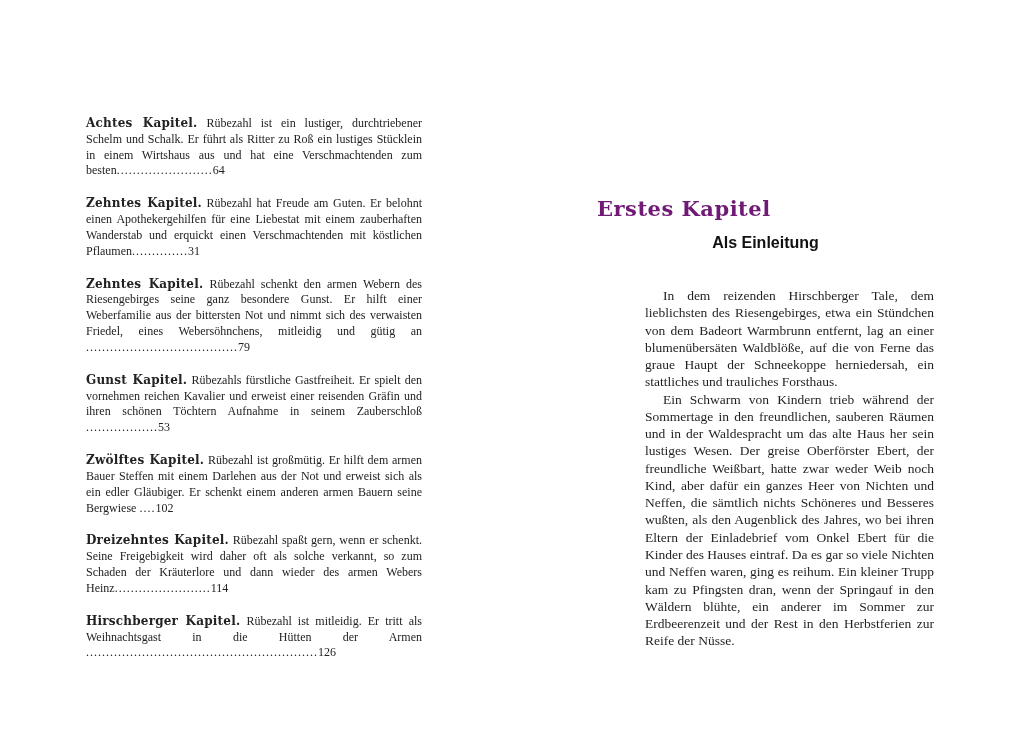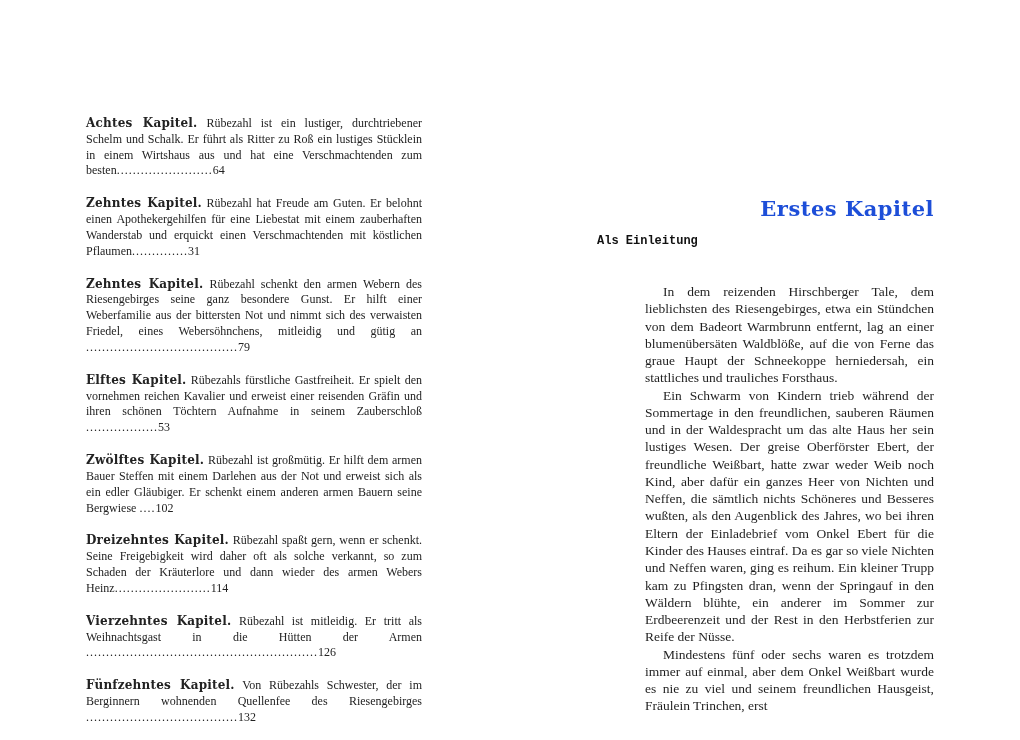--- a/index.html
+++ b/index.html
@@ -17,25 +17,25 @@
   }
   .chapter-name {
     font-family:"DejaVu Serif", serif; font-weight:700; letter-spacing:0.2px;
   }
   .dots { letter-spacing:1px; }
   .right-page {
     position:absolute; left:597px; top:196px; width:337px;
   }
   .chapter-title {
     font-family:"DejaVu Serif", serif; font-size:21px; font-weight:700;
-    text-align:right; letter-spacing:0.5px; color:#1d4ed8;
+    text-align:left; letter-spacing:0.5px; color:#701a75;
   }
   .chapter-subtitle {
-    font-family:Liberation Mono, monospace; font-size:12px; font-weight:700;
-    text-align:left; margin-top:13px; color:#111;
+    font-family:Liberation Sans, sans-serif; font-size:16px; font-weight:700;
+    text-align:center; margin-top:13px; color:#111;
   }
   .body-text { margin-top:35px; font-size:13.5px; line-height:1.28; text-align:justify; }
   .body-text p { text-indent:18px; hyphens:auto;margin-left:48px; -webkit-hyphens:auto; }
 </style>
 </head>
 <body>
 
 <div class="left-page">
 
   <p class="toc-entry">
@@ -47,47 +47,42 @@
     <span class="chapter-name">Zehntes Kapitel.</span>
     <span>Rübezahl hat Freude am Guten. Er belohnt einen Apothekergehilfen für eine Liebestat mit einem zauberhaften Wanderstab und erquickt einen Verschmachtenden mit köstlichen Pflaumen</span><span class="dots">..............</span><span>31</span>
   </p>
 
   <p class="toc-entry">
     <span class="chapter-name">Zehntes Kapitel.</span>
     <span>Rübezahl schenkt den armen Webern des Riesengebirges seine ganz besondere Gunst. Er hilft einer Weberfamilie aus der bittersten Not und nimmt sich des verwaisten Friedel, eines Webersöhnchens, mitleidig und gütig an </span><span class="dots">......................................</span><span>79</span>
   </p>
 
   <p class="toc-entry">
-    <span class="chapter-name">Elftes Kapitel.</span>
+    <span class="chapter-name">Gunst Kapitel.</span>
     <span>Rübezahls fürstliche Gastfreiheit. Er spielt den vornehmen reichen Kavalier und erweist einer reisenden Gräfin und ihren schönen Töchtern Aufnahme in seinem Zauberschloß </span><span class="dots">..................</span><span>53</span>
   </p>
 
   <p class="toc-entry">
     <span class="chapter-name">Zwölftes Kapitel.</span>
     <span>Rübezahl ist großmütig. Er hilft dem armen Bauer Steffen mit einem Darlehen aus der Not und erweist sich als ein edler Gläubiger. Er schenkt einem anderen armen Bauern seine Bergwiese </span><span class="dots">....</span><span>102</span>
   </p>
 
   <p class="toc-entry">
     <span class="chapter-name">Dreizehntes Kapitel.</span>
     <span>Rübezahl spaßt gern, wenn er schenkt. Seine Freigebigkeit wird daher oft als solche verkannt, so zum Schaden der Kräuterlore und dann wieder des armen Webers Heinz</span><span class="dots">........................</span><span>114</span>
   </p>
 
   <p class="toc-entry">
-    <span class="chapter-name">Vierzehntes Kapitel.</span>
+    <span class="chapter-name">Hirschberger Kapitel.</span>
     <span>Rübezahl ist mitleidig. Er tritt als Weihnachtsgast in die Hütten der Armen </span><span class="dots">..........................................................</span><span>126</span>
   </p>
 
-  <p class="toc-entry">
-    <span class="chapter-name">Fünfzehntes Kapitel.</span>
-    <span>Von Rübezahls Schwester, der im Berginnern wohnenden Quellenfee des Riesengebirges </span><span class="dots">......................................</span><span>132</span>
-  </p>
 
 </div>
 
 <div class="right-page">
   <h1 class="chapter-title">Erstes Kapitel</h1>
   <h2 class="chapter-subtitle">Als Einleitung</h2>
   <div class="body-text">
     <p>In dem reizenden Hirschberger Tale, dem lieblichsten des Riesengebirges, etwa ein Stündchen von dem Badeort Warmbrunn entfernt, lag an einer blumenübersäten Waldblöße, auf die von Ferne das graue Haupt der Schneekoppe herniedersah, ein stattliches und trauliches Forsthaus.</p>
     <p>Ein Schwarm von Kindern trieb während der Sommertage in den freundlichen, sauberen Räumen und in der Waldespracht um das alte Haus her sein lustiges Wesen. Der greise Oberförster Ebert, der freundliche Weißbart, hatte zwar weder Weib noch Kind, aber dafür ein ganzes Heer von Nichten und Neffen, die sämtlich nichts Schöneres und Besseres wußten, als den Augenblick des Jahres, wo bei ihren Eltern der Einladebrief vom Onkel Ebert für die Kinder des Hauses eintraf. Da es gar so viele Nichten und Neffen waren, ging es reihum. Ein kleiner Trupp kam zu Pfingsten dran, wenn der Springauf in den Wäldern blühte, ein anderer im Sommer zur Erdbeerenzeit und der Rest in den Herbstferien zur Reife der Nüsse.</p>
-    <p>Mindestens fünf oder sechs waren es trotzdem immer auf einmal, aber dem Onkel Weißbart wurde es nie zu viel und seinem freundlichen Hausgeist, Fräulein Trinchen, erst</p>
   </div>
 </div>
 
 </body></html>

